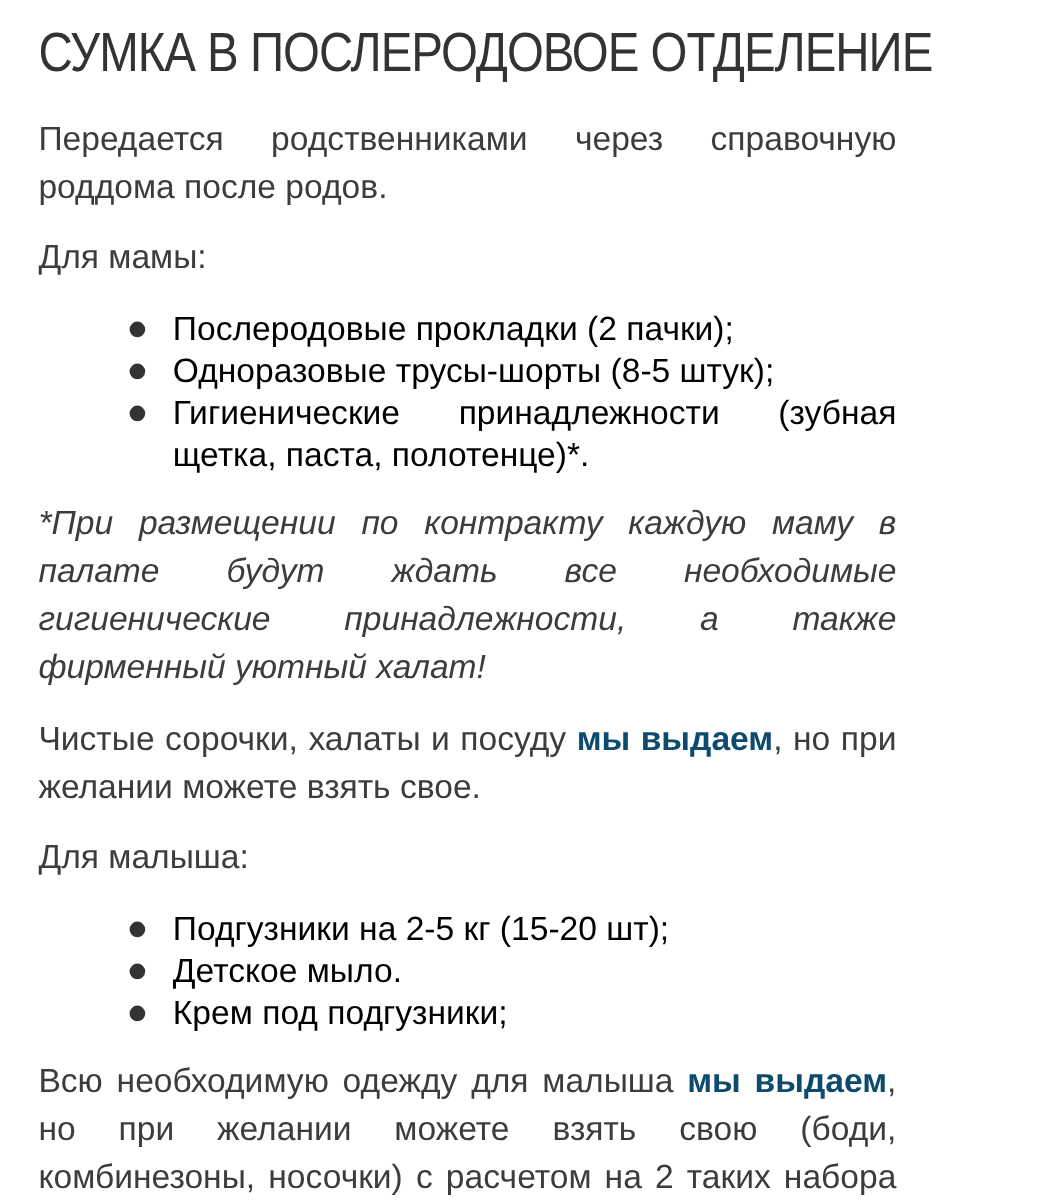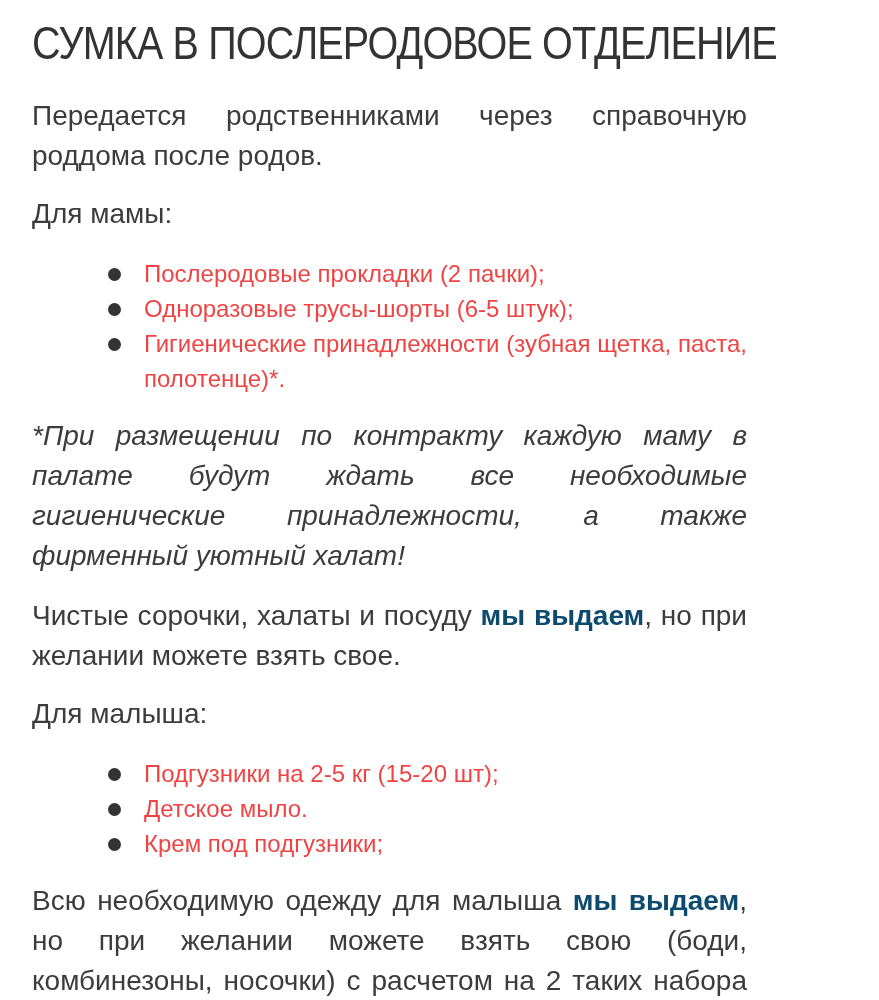--- a/index.html
+++ b/index.html
@@ -30,45 +30,45 @@
     color: #3c3c3c;
   }
   p.note { font-style: italic; margin-bottom: 20px; }
   ul {
     margin: 0 0 20px 0;
     padding: 0 0 0 112px;
     list-style: none;
   }
   li {
     position: relative;
-    font-size: 24px;
+    font-size: 28px;
     line-height: 35px;
     text-align: justify;
-    color: #ef4444;
+    color: #000000;
   }
   li .bullet {
     position: absolute; left: -36px; top: 12px;
     width: 13px; height: 13px; border-radius: 50%;
     background: #333333;
   }
   b { font-weight: bold; color: #0c4a6e; }
   .label { margin-bottom: 22px; }
 </style>
 </head>
 <body>
 
 <div class="page">
   <h1>СУМКА В ПОСЛЕРОДОВОЕ ОТДЕЛЕНИЕ</h1>
 
   <p>Передается родственниками через справочную роддома после родов.</p>
 
   <p class="label">Для мамы:</p>
   <ul>
     <li><span class="bullet"></span><span>Послеродовые прокладки (2 пачки);</span></li>
-    <li><span class="bullet"></span><span>Одноразовые трусы-шорты (6-5 штук);</span></li>
+    <li><span class="bullet"></span><span>Одноразовые трусы-шорты (8-5 штук);</span></li>
     <li><span class="bullet"></span><span>Гигиенические принадлежности (зубная щетка, паста, полотенце)*.</span></li>
   </ul>
 
   <p class="note">*При размещении по контракту каждую маму в палате будут ждать все необходимые гигиенические принадлежности, а также фирменный уютный халат!</p>
 
   <p><span>Чистые сорочки, халаты и посуду </span><b>мы выдаем</b><span>, но при желании можете взять свое.</span></p>
 
   <p class="label">Для малыша:</p>
   <ul>
     <li><span class="bullet"></span><span>Подгузники на 2-5 кг (15-20 шт);</span></li>

